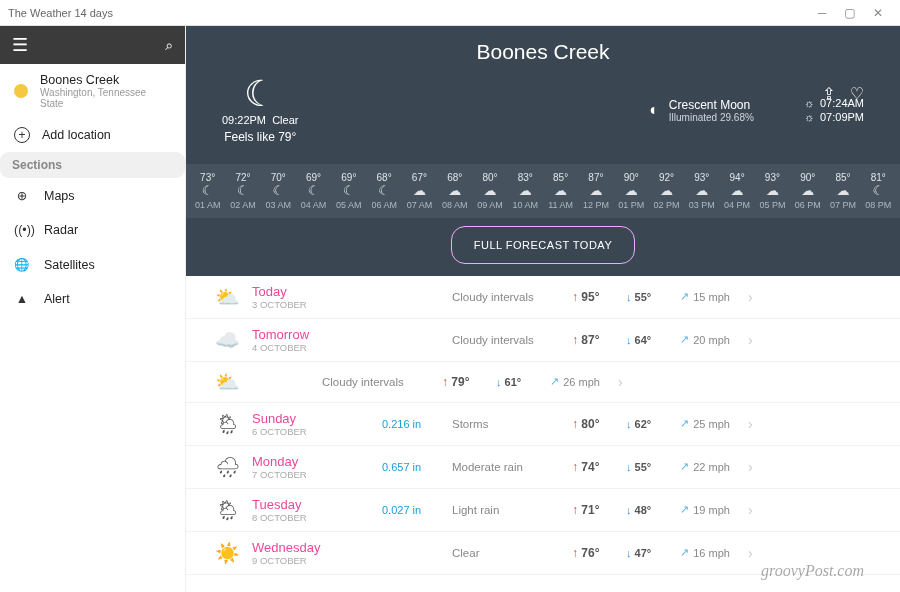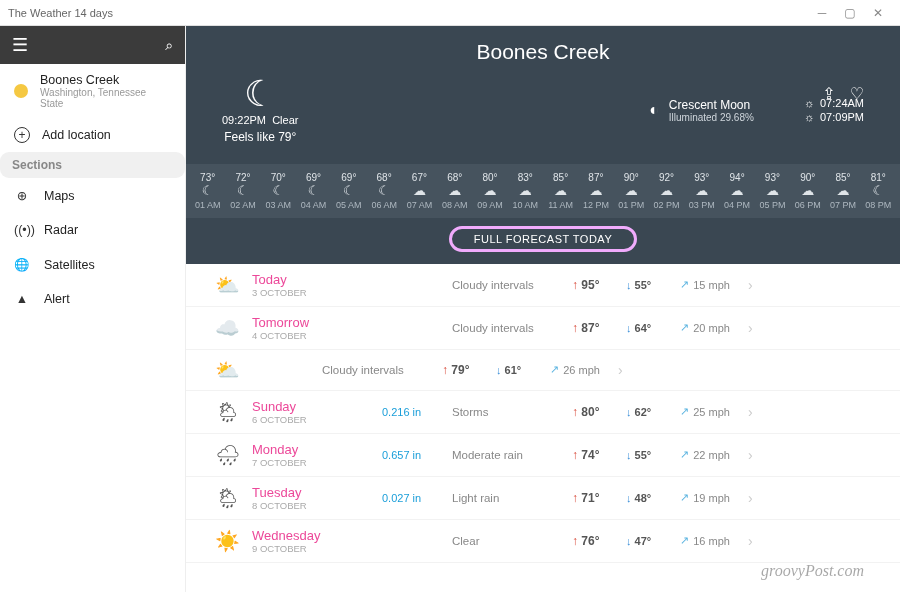--- a/index.html
+++ b/index.html
@@ -45,21 +45,21 @@
 .hero-sun { font-size: 11px; }
 .hero-sun .srow { display: flex; align-items: center; gap: 6px; margin: 2px 0; }
 
 .hourly { background: #46535e; display: flex; padding: 6px 4px; }
 .hour { flex: 1; text-align: center; color: #dfe4e8; padding: 2px 0; }
 .hour .ht { font-size: 10px; }
 .hour .hi { font-size: 13px; line-height: 1.3; }
 .hour .hh { font-size: 9px; color: #aeb8c0; }
 
 .ff-btn-wrap { background: #3a4752; text-align: center; padding: 8px 0 12px; }
-.ff-btn { display: inline-block; border: 3px solid #f0abfc; border-radius: 14px; padding: 4px 22px; font-size: 11px; color: #fff; letter-spacing: 0.5px; cursor: pointer; }
+.ff-btn { display: inline-block; border: 1px solid #f0abfc; border-radius: 14px; padding: 12px 22px; font-size: 11px; color: #fff; letter-spacing: 0.5px; cursor: pointer; }
 
 .daily { flex: 1; overflow-y: auto; background: #fff; }
 .drow { display: flex; align-items: center; padding: 8px 18px; border-bottom: 1px solid #f2f2f2; font-size: 12px; color: #555; cursor: pointer; }
 .drow .dico { width: 48px; text-align: center; font-size: 20px; }
 .drow .dname { width: 130px; }
 .drow .dname .dn { font-size: 13px; color: #ec4899; }
 .drow .dname .dd { font-size: 9.5px; color: #aaa; }
 .drow .dprecip { width: 70px; color: #1a9ed9; font-size: 11px; }
 .drow .dcond { width: 120px; color: #888; font-size: 11.5px; }
 .drow .dhi { width: 54px; font-size: 12px; }

